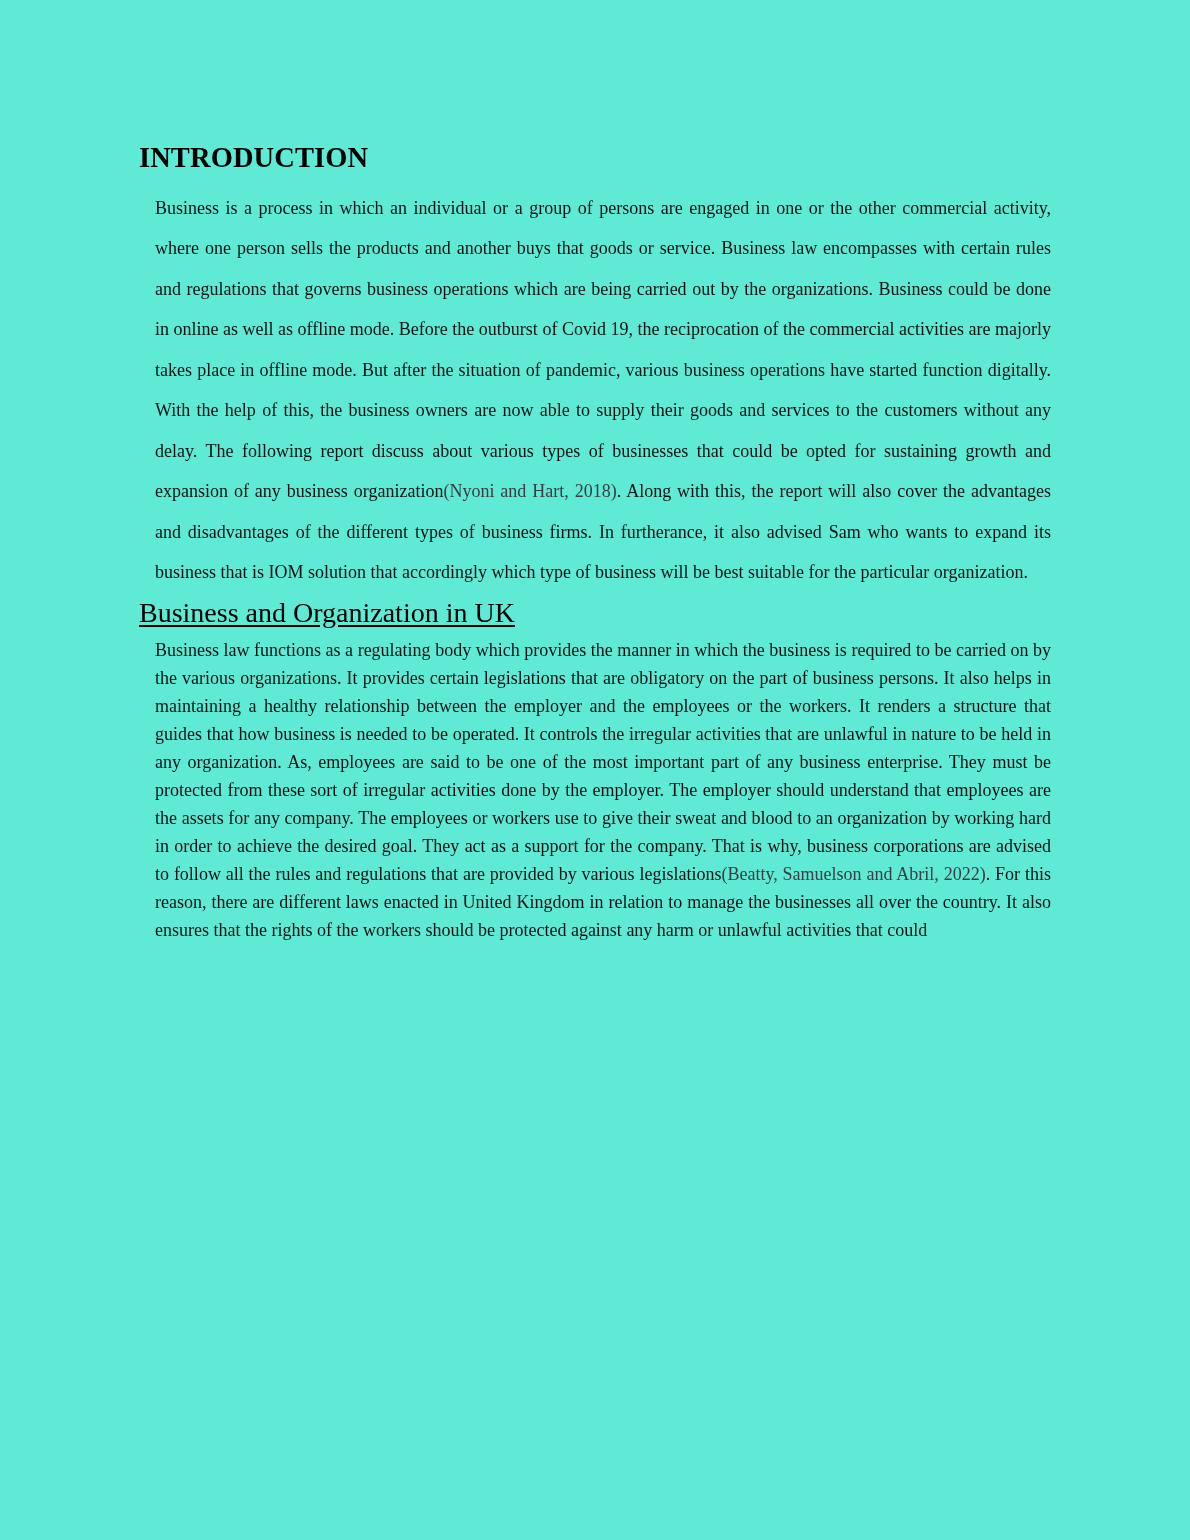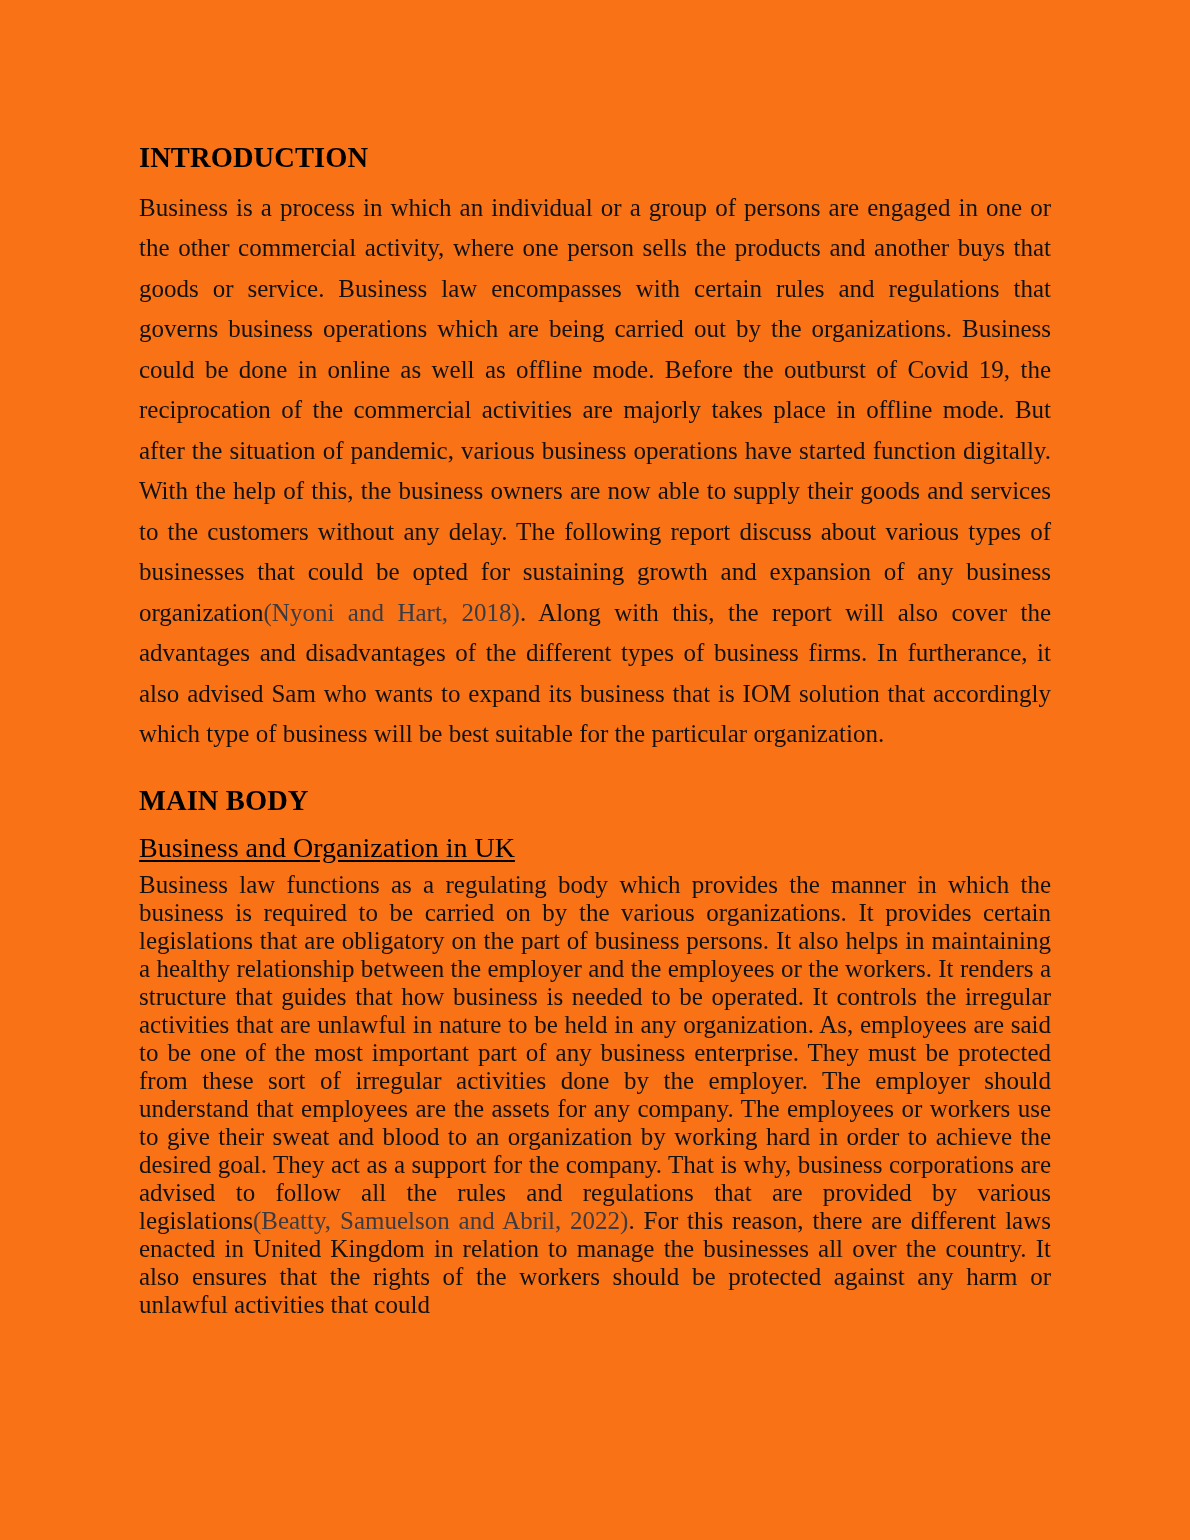--- a/index.html
+++ b/index.html
@@ -11,21 +11,21 @@
     width: 1190px;
     height: 1540px;
     font-family: "Liberation Serif", "DejaVu Serif", serif;
     color: #000000;
     overflow: hidden;
   }
   .page {
     position: relative;
     width: 1190px;
     height: 1540px;
-    background: #f97316;
+    background: #5eead4;
     box-sizing: border-box;
     padding: 140px 139px 0 139px;
   }
   .content {
     width: 912px;
   }
   h1.doc-heading {
     font-family: "Liberation Serif", "DejaVu Serif", serif;
     font-size: 28.5px;
     font-weight: bold;
@@ -41,45 +41,44 @@
     font-size: 28px;
     font-weight: normal;
     line-height: 1.25;
     margin: 0 0 6px 0;
     text-decoration: underline;
     text-underline-offset: 3px;
     color: #000000;
     display: block;
   }
   p.body-par {
-    font-size: 25px;
+    font-size: 18px;
     line-height: 40.5px;
     text-align: justify;
     text-justify: inter-word;
-    margin: 0 0 2px 0;
+    margin: 0 0 2px 16px;
     color: #121212;
     hyphens: none;
   }
   p.body-par.tight {
     line-height: 28px;
   }
   .citation {
     color: #3b3b43;
   }
 </style>
 </head>
 <body>
 
 <div class="page">
   <div class="content">
 
     <h1 class="doc-heading">INTRODUCTION</h1>
 
     <p class="body-par"><span>Business is a process in which an individual or a group of persons are engaged in one or the other commercial activity, where one person sells the products and another buys that goods or service. Business law encompasses with certain rules and regulations that governs business operations which are being carried out by the organizations. Business could be done in online as well as offline mode. Before the outburst of Covid 19, the reciprocation of the commercial activities are majorly takes place in offline mode. But after the situation of pandemic, various business operations have started function digitally. With the help of this, the business owners are now able to supply their goods and services to the customers without any delay. The following report discuss about various types of businesses that could be opted for sustaining growth and expansion of any business organization</span><span class="citation">(Nyoni and Hart, 2018)</span><span>. Along with this, the report will also cover the advantages and disadvantages of the different types of business firms. In furtherance, it also advised Sam who wants to expand its business that is IOM solution that accordingly which type of business will be best suitable for the particular organization.</span></p>
 
-    <h1 class="doc-heading spaced-top">MAIN BODY</h1>
 
     <span class="subheading">Business and Organization in UK</span>
 
     <p class="body-par tight"><span>Business law functions as a regulating body which provides the manner in which the business is required to be carried on by the various organizations. It provides certain legislations that are obligatory on the part of business persons. It also helps in maintaining a healthy relationship between the employer and the employees or the workers. It renders a structure that guides that how business is needed to be operated. It controls the irregular activities that are unlawful in nature to be held in any organization. As, employees are said to be one of the most important part of any business enterprise. They must be protected from these sort of irregular activities done by the employer. The employer should understand that employees are the assets for any company. The employees or workers use to give their sweat and blood to an organization by working hard in order to achieve the desired goal. They act as a support for the company. That is why, business corporations are advised to follow all the rules and regulations that are provided by various legislations</span><span class="citation">(Beatty, Samuelson and Abril, 2022)</span><span>. For this reason, there are different laws enacted in United Kingdom in relation to manage the businesses all over the country. It also ensures that the rights of the workers should be protected against any harm or unlawful activities that could</span></p>
 
   </div>
 </div>
 
 </body></html>

